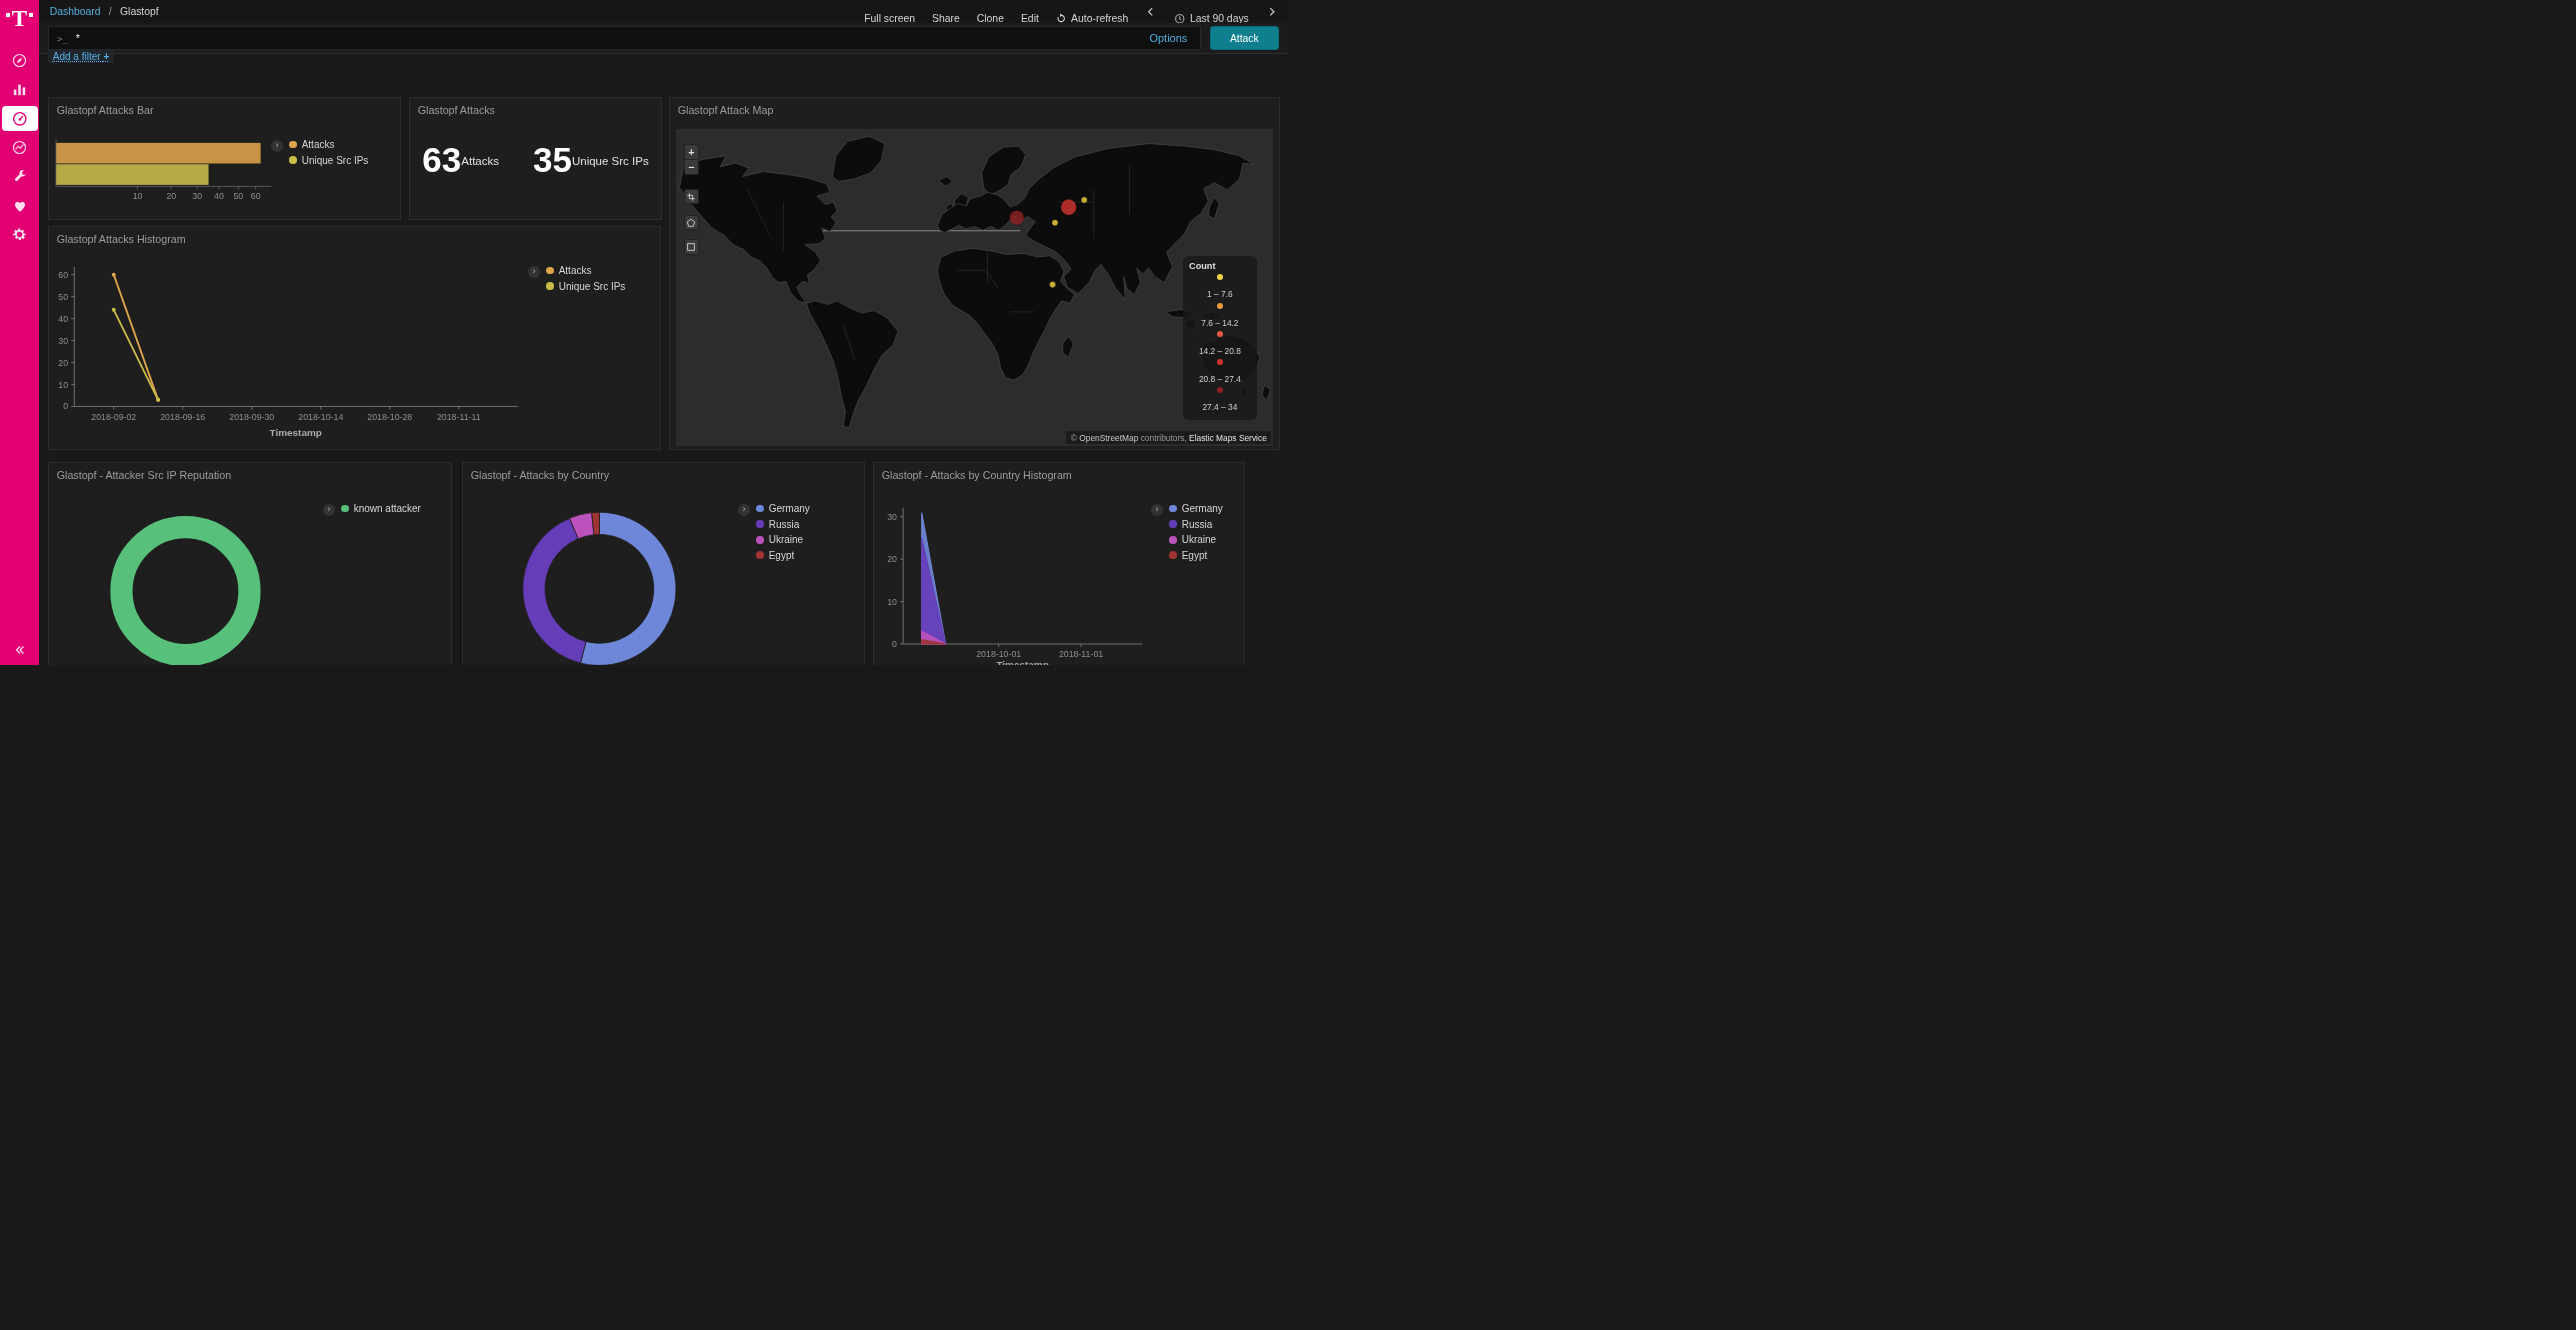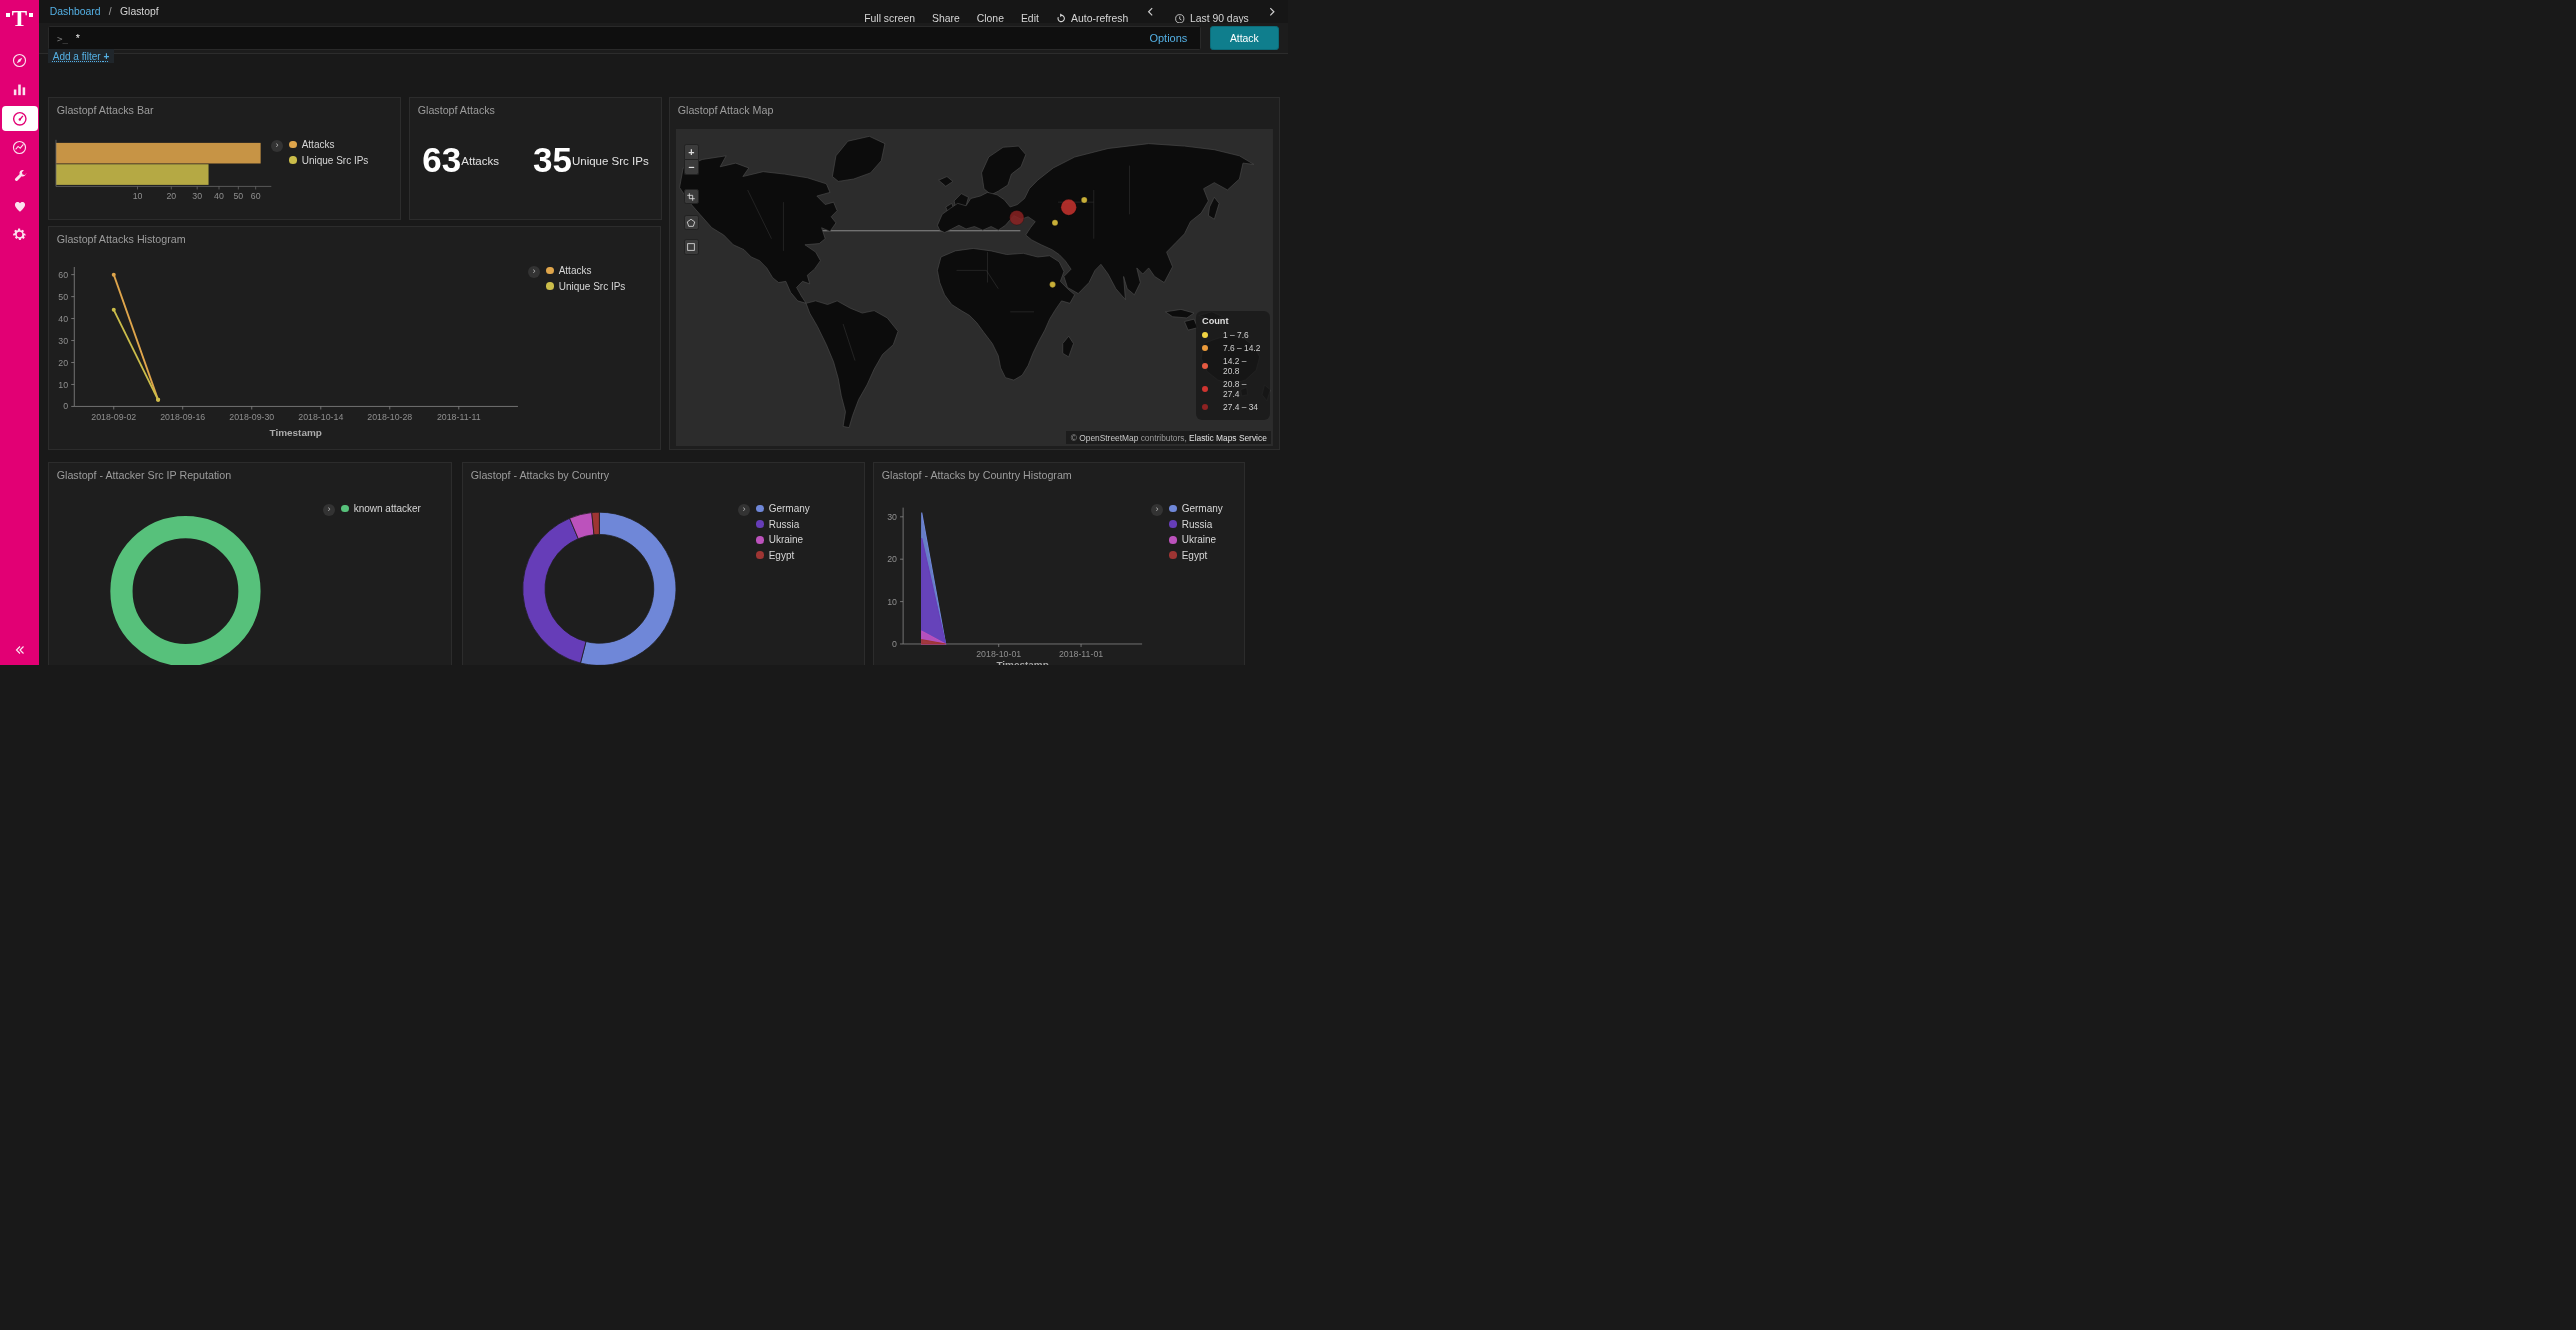--- a/index.html
+++ b/index.html
@@ -85,25 +85,25 @@
   .map-controls { position:absolute; left:7.7px; top:15.3px; display:flex; flex-direction:column; }
   .map-btn {
     width:15.3px; height:15.3px; background:#3b3b3b; border:0.8px solid #222; color:#ddd;
     display:flex; align-items:center; justify-content:center; font-size:10.7px; font-weight:700;
     cursor:pointer; border-radius:2.3px;
   }
   .map-btn.attached-top { border-radius:2.3px 2.3px 0 0; }
   .map-btn.attached-bot { border-radius:0 0 2.3px 2.3px; border-top:none; }
   .gap18 { height:14px; } .gap14 { height:10.7px; } .gap12 { height:9.2px; }
   .map-legend {
-    position:absolute; right:3px; bottom:26px; width:74px; background:rgba(25,25,25,0.8);
+    position:absolute; right:16px; bottom:26px; width:74px; background:rgba(25,25,25,0.8);
     border-radius:6px; padding:4.6px 6.1px;
   }
   .map-legend .title { font-size:9.2px; font-weight:700; color:#ddd; margin-bottom:3.8px; }
-  .map-legend .row { display:flex; align-items:center; gap:15px; font-size:8.4px; color:#cfcfcf; margin-bottom:3.1px; }
+  .map-legend .row { display:flex; align-items:center; gap:9px; font-size:8.4px; color:#cfcfcf; margin-bottom:3.1px;flex-direction:column; }
   .map-legend .dot { width:6.1px; height:6.1px; border-radius:50%; flex:0 0 auto; }
   .map-attrib {
     position:absolute; right:1.5px; bottom:1.5px; font-size:8.4px; color:#9a9a9a;
     background:rgba(20,20,20,0.65); padding:1.5px 4.6px;
   }
   .map-attrib .link { color:#c8c8c8; }
   .map-attrib .svc { color:#e2e2e2;margin-top:23px; }
 </style>
 </head>
 <body>

